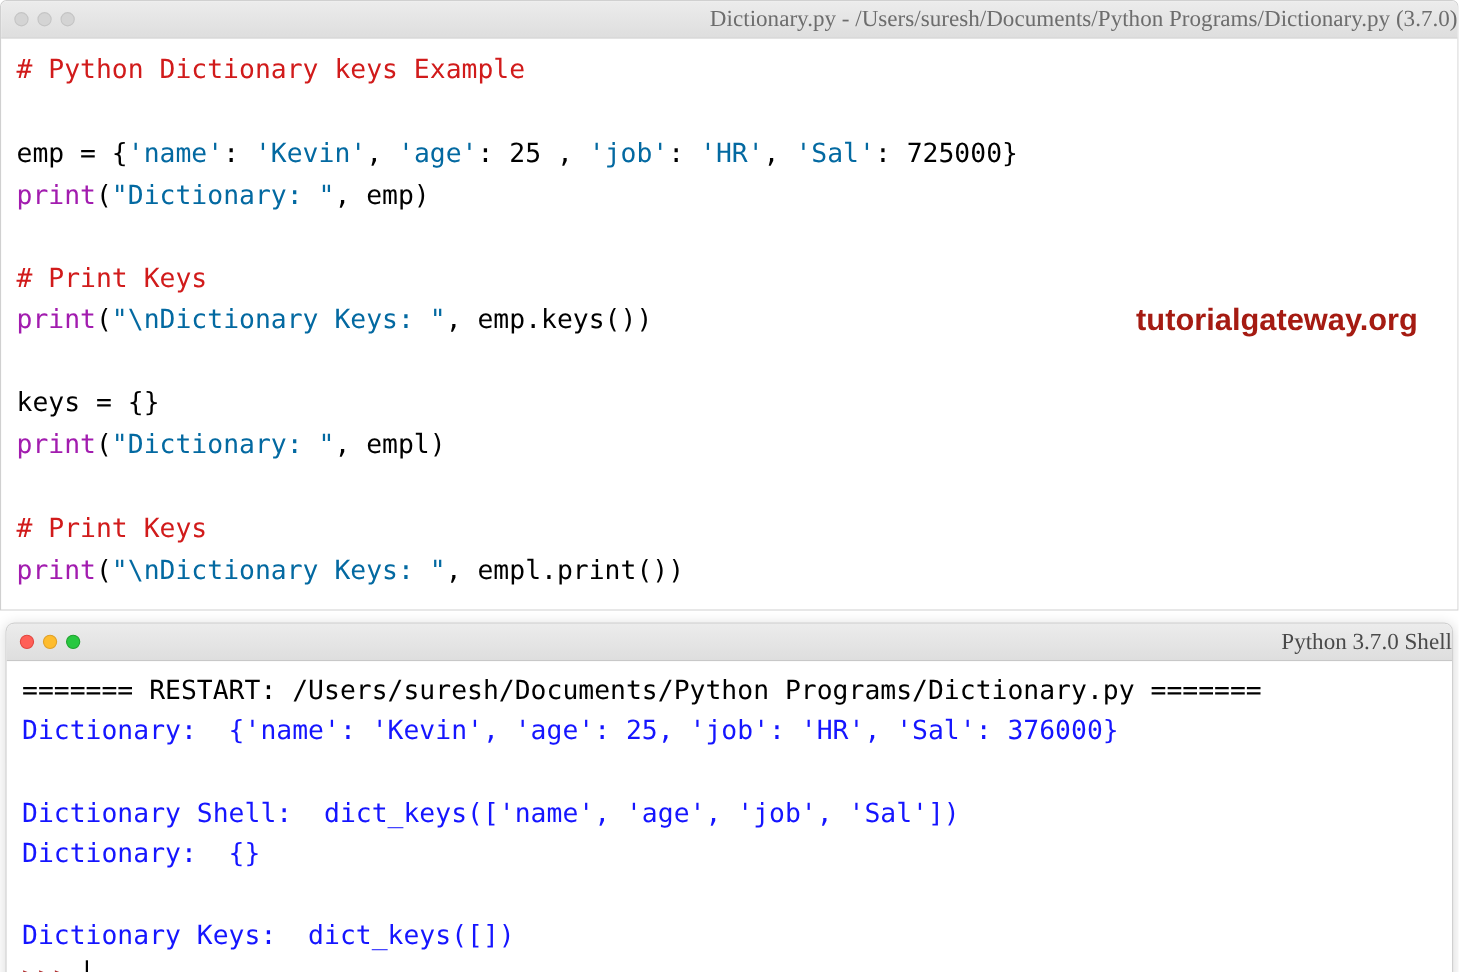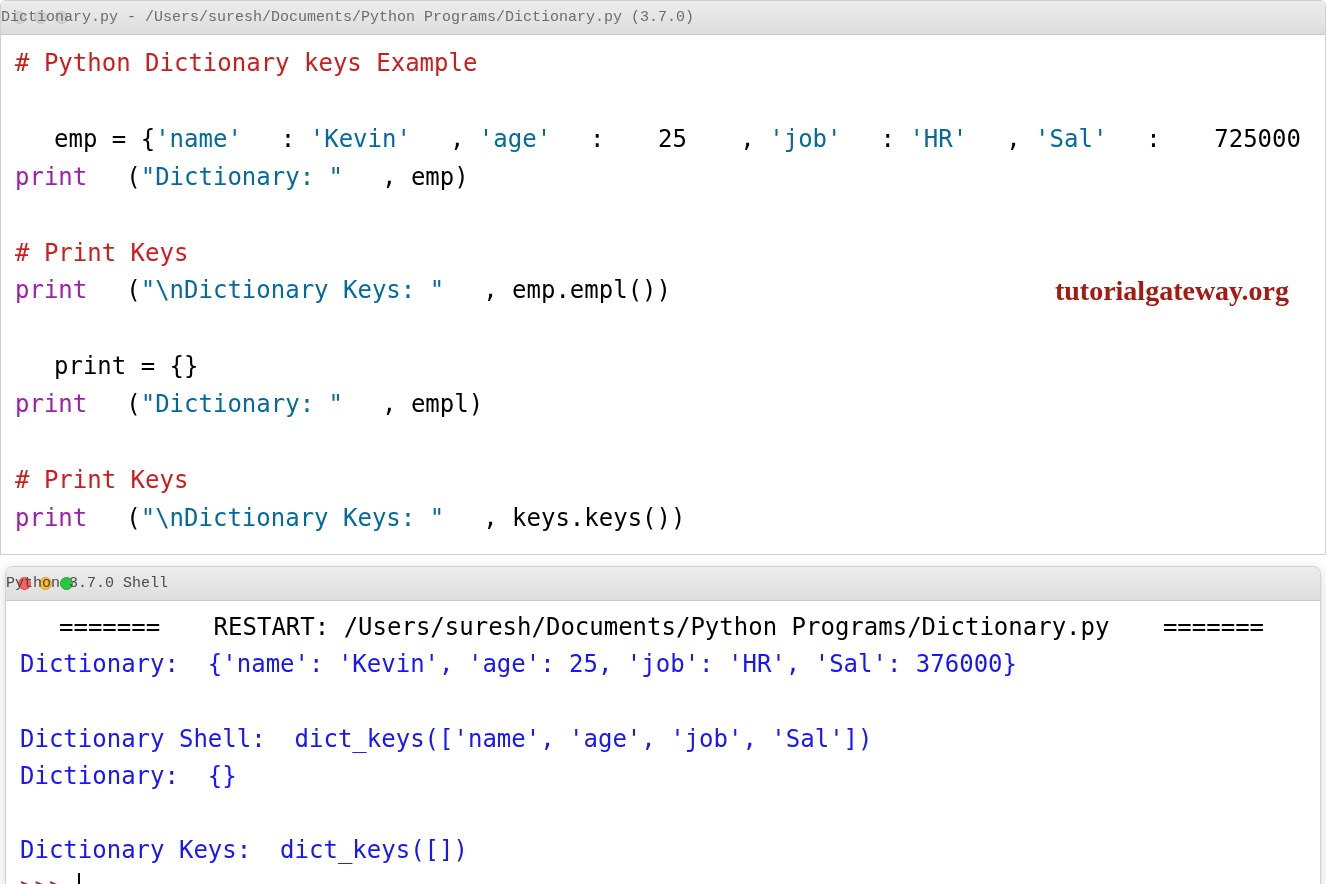--- a/index.html
+++ b/index.html
@@ -49,23 +49,23 @@
     height: 13px;
     border-radius: 50%;
   }
   .light.inactive { background: #d4d4d4; border: 0.5px solid #c4c4c4; }
   .light.red    { background: #ff5f57; border: 0.5px solid #e24640; }
   .light.yellow { background: #febc2e; border: 0.5px solid #e0a128; }
   .light.green  { background: #28c840; border: 0.5px solid #1fa32e; }
   .title {
     position: absolute;
     left: 0; right: 0;
-    text-align: left;
-    font-family: Liberation Mono, monospace;
-    font-size: 15px;
+    text-align: right;
+    font-family: Liberation Serif, serif;
+    font-size: 21px;
     color: #6d6d6d;
     pointer-events: none;
   }
   .shell-window .title { color: #4a4a4a; }
   .code-area {
     padding: 10px 14px 16px 14px;
     font-size: 24px;
     line-height: 1.58;
     white-space: pre;
     color: #000;
@@ -74,27 +74,27 @@
   .shell-area {
     padding: 8px 14px 12px 14px;
     font-size: 24px;
     line-height: 1.55;
     white-space: pre;
     color: #000;
   }
   .c-comment { color: #d11b1b; }
   .c-builtin { color: #a21caf; }
   .c-str     { color: #0369a1; }
-  .c-default { color: #000; margin-left: 39px; }
+  .c-default { color: #000; }
   .out-blue  { color: #1515ff; }
   .watermark {
     position: absolute;
     right: 36px;
     top: 234px;
-    font-family: Liberation Serif, serif;
+    font-family: Liberation Sans, sans-serif;
     font-size: 28px;
     font-weight: bold;
     color: #a51b12;
   }
   .cursor-line {
     display: inline-block;
     border-left: 2px solid #000;
     height: 26px;
     vertical-align: -4px;
   }
@@ -112,27 +112,27 @@
     </div>
     <div class="title">Dictionary.py - /Users/suresh/Documents/Python Programs/Dictionary.py (3.7.0)</div>
   </div>
 
   <div class="code-area"><span class="c-comment"># Python Dictionary keys Example</span>
 
 <span class="c-default">emp = {</span><span class="c-str">'name'</span><span class="c-default">: </span><span class="c-str">'Kevin'</span><span class="c-default">, </span><span class="c-str">'age'</span><span class="c-default">: </span><span class="c-default">25</span><span class="c-default"> , </span><span class="c-str">'job'</span><span class="c-default">: </span><span class="c-str">'HR'</span><span class="c-default">, </span><span class="c-str">'Sal'</span><span class="c-default">: </span><span class="c-default">725000</span><span class="c-default">}</span>
 <span class="c-builtin">print</span><span class="c-default">(</span><span class="c-str">"Dictionary: "</span><span class="c-default">, emp)</span>
 
 <span class="c-comment"># Print Keys</span>
-<span class="c-builtin">print</span><span class="c-default">(</span><span class="c-str">"\nDictionary Keys: "</span><span class="c-default">, emp.empl())</span>
+<span class="c-builtin">print</span><span class="c-default">(</span><span class="c-str">"\nDictionary Keys: "</span><span class="c-default">, emp.keys())</span>
 
-<span class="c-default">print = {}</span>
+<span class="c-default">keys = {}</span>
 <span class="c-builtin">print</span><span class="c-default">(</span><span class="c-str">"Dictionary: "</span><span class="c-default">, empl)</span>
 
 <span class="c-comment"># Print Keys</span>
-<span class="c-builtin">print</span><span class="c-default">(</span><span class="c-str">"\nDictionary Keys: "</span><span class="c-default">, keys.keys())</span><div class="watermark">tutorialgateway.org</div></div>
+<span class="c-builtin">print</span><span class="c-default">(</span><span class="c-str">"\nDictionary Keys: "</span><span class="c-default">, empl.print())</span><div class="watermark">tutorialgateway.org</div></div>
 </div>
 
 <div class="window shell-window">
   <div class="titlebar">
     <div class="traffic-lights">
       <div class="light red"></div>
       <div class="light yellow"></div>
       <div class="light green"></div>
     </div>
     <div class="title">Python 3.7.0 Shell</div>

